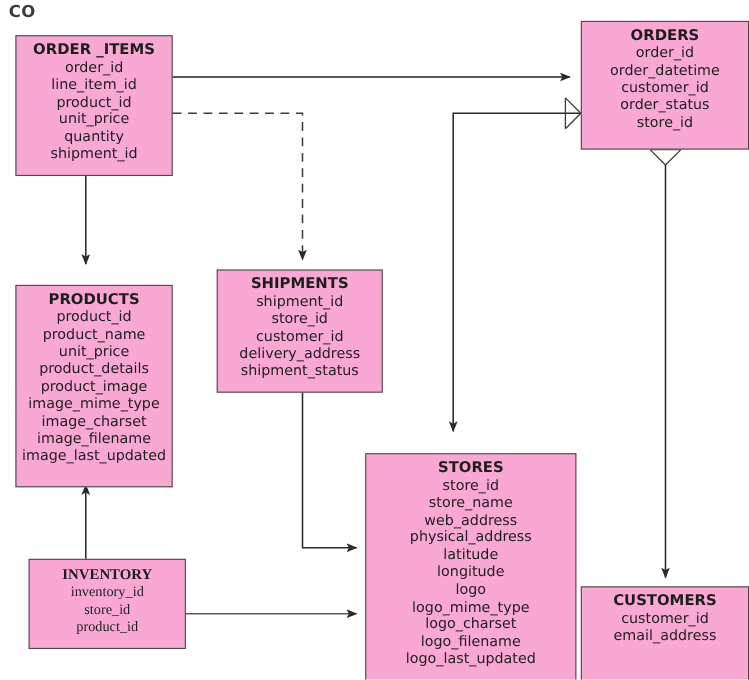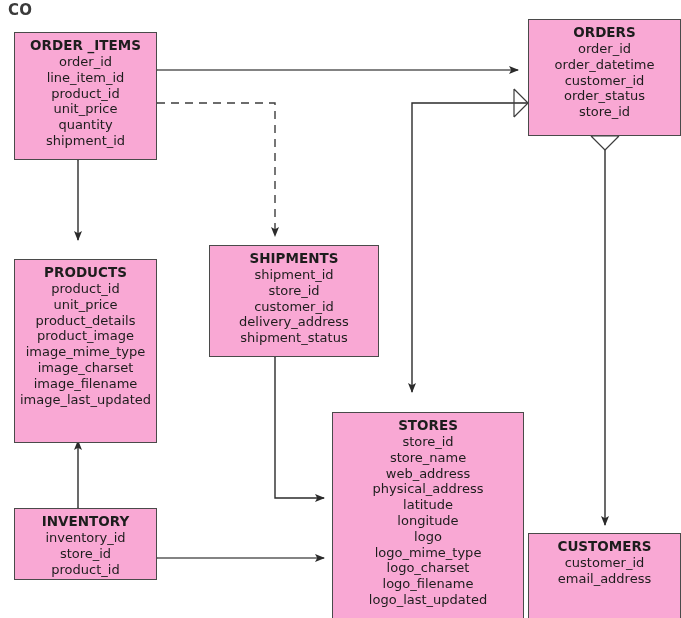--- a/index.html
+++ b/index.html
@@ -136,31 +136,32 @@
       <li class="attr">customer_id</li>
       <li class="attr">order_status</li>
       <li class="attr">store_id</li>
     </ul>
   </div>
 
   <div class="entity" style="left:14px; top:249px; width:143px; height:184px;margin-top:10px;">
     <div class="entity-title">PRODUCTS</div>
     <ul class="attr-list">
       <li class="attr">product_id</li>
+      <li class="attr">product_name</li>
       <li class="attr">unit_price</li>
       <li class="attr">product_details</li>
       <li class="attr">product_image</li>
       <li class="attr">image_mime_type</li>
       <li class="attr">image_charset</li>
       <li class="attr">image_filename</li>
       <li class="attr">image_last_updated</li>
     </ul>
   </div>
 
-  <div class="entity" style="left:197px; top:245px; width:170px; height:112px;margin-left:12px;">
+  <div class="entity" style="left:197px; top:245px; width:151px; height:112px;">
     <div class="entity-title">SHIPMENTS</div>
     <ul class="attr-list">
       <li class="attr">shipment_id</li>
       <li class="attr">store_id</li>
       <li class="attr">customer_id</li>
       <li class="attr">delivery_address</li>
       <li class="attr">shipment_status</li>
     </ul>
   </div>
 
@@ -182,21 +183,21 @@
   </div>
 
   <div class="entity" style="left:528px; top:533px; width:153px; height:100px;">
     <div class="entity-title">CUSTOMERS</div>
     <ul class="attr-list">
       <li class="attr">customer_id</li>
       <li class="attr">email_address</li>
     </ul>
   </div>
 
-  <div class="entity" style="left:14px; top:508px; width:143px; height:72px;">
+  <div class="entity" style="left:26px; top:508px; width:143px; height:82px;font-family:Liberation Serif, serif;">
     <div class="entity-title">INVENTORY</div>
     <ul class="attr-list">
       <li class="attr">inventory_id</li>
       <li class="attr">store_id</li>
       <li class="attr">product_id</li>
     </ul>
   </div>
 
 </div>
 

